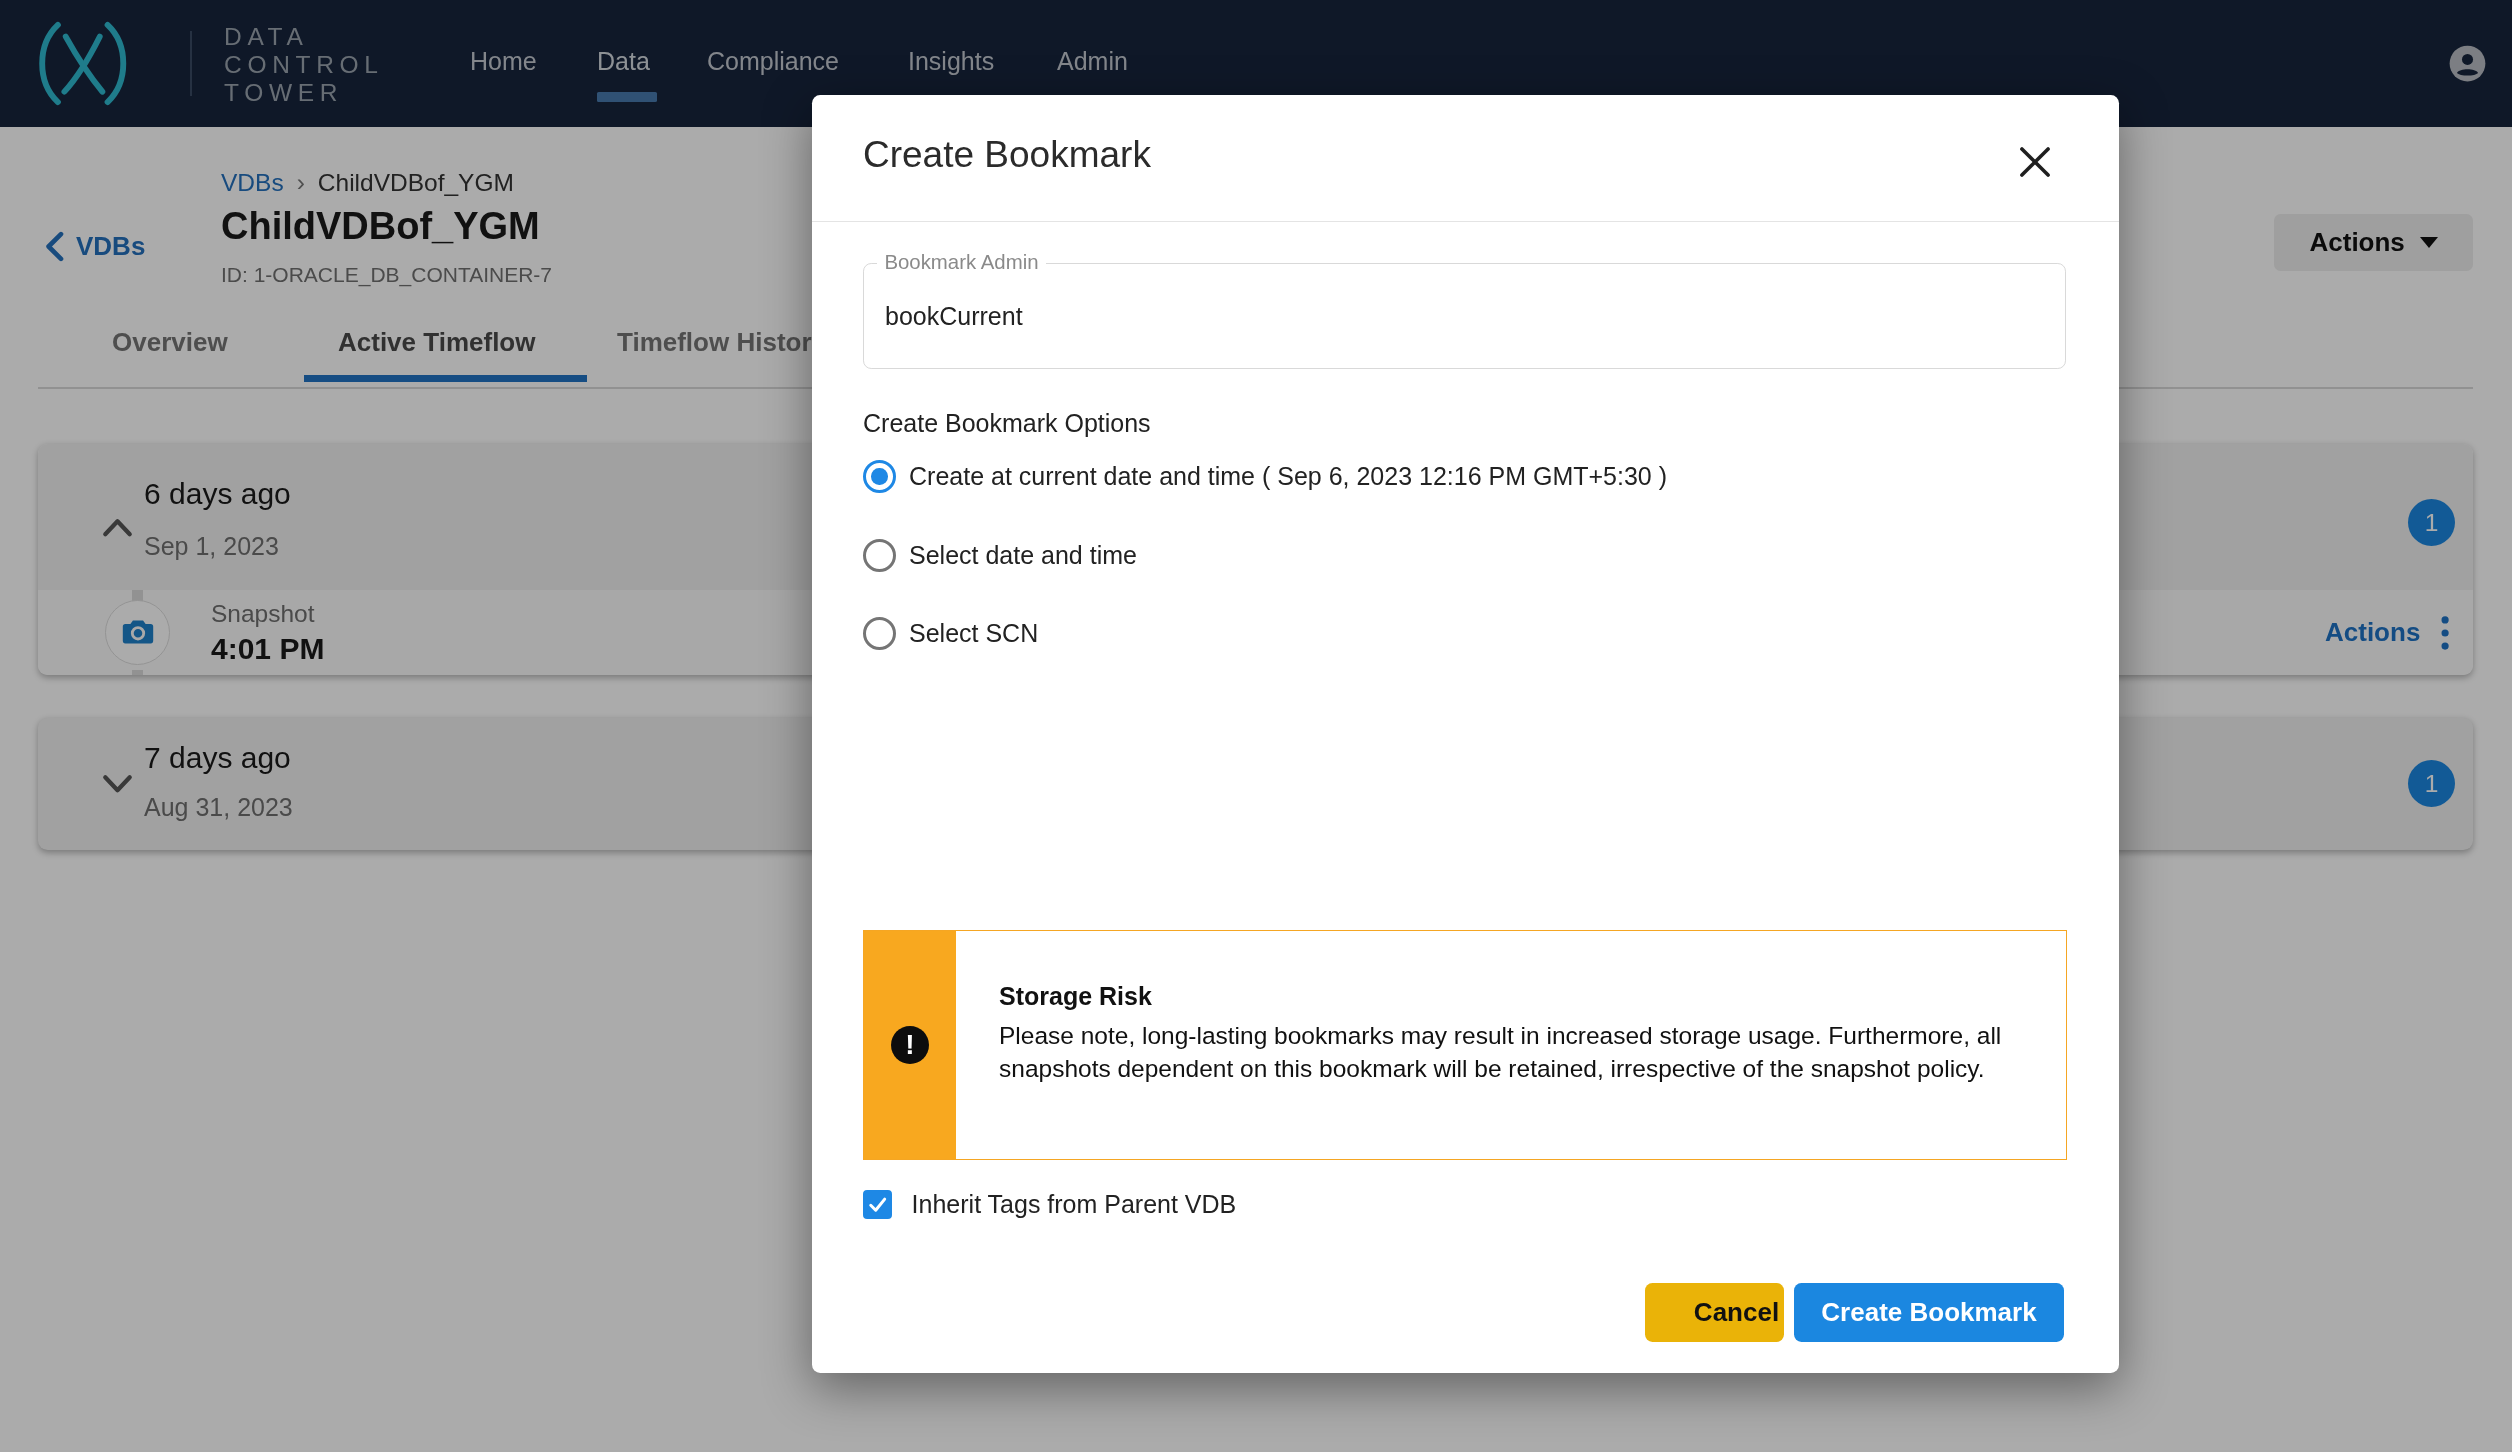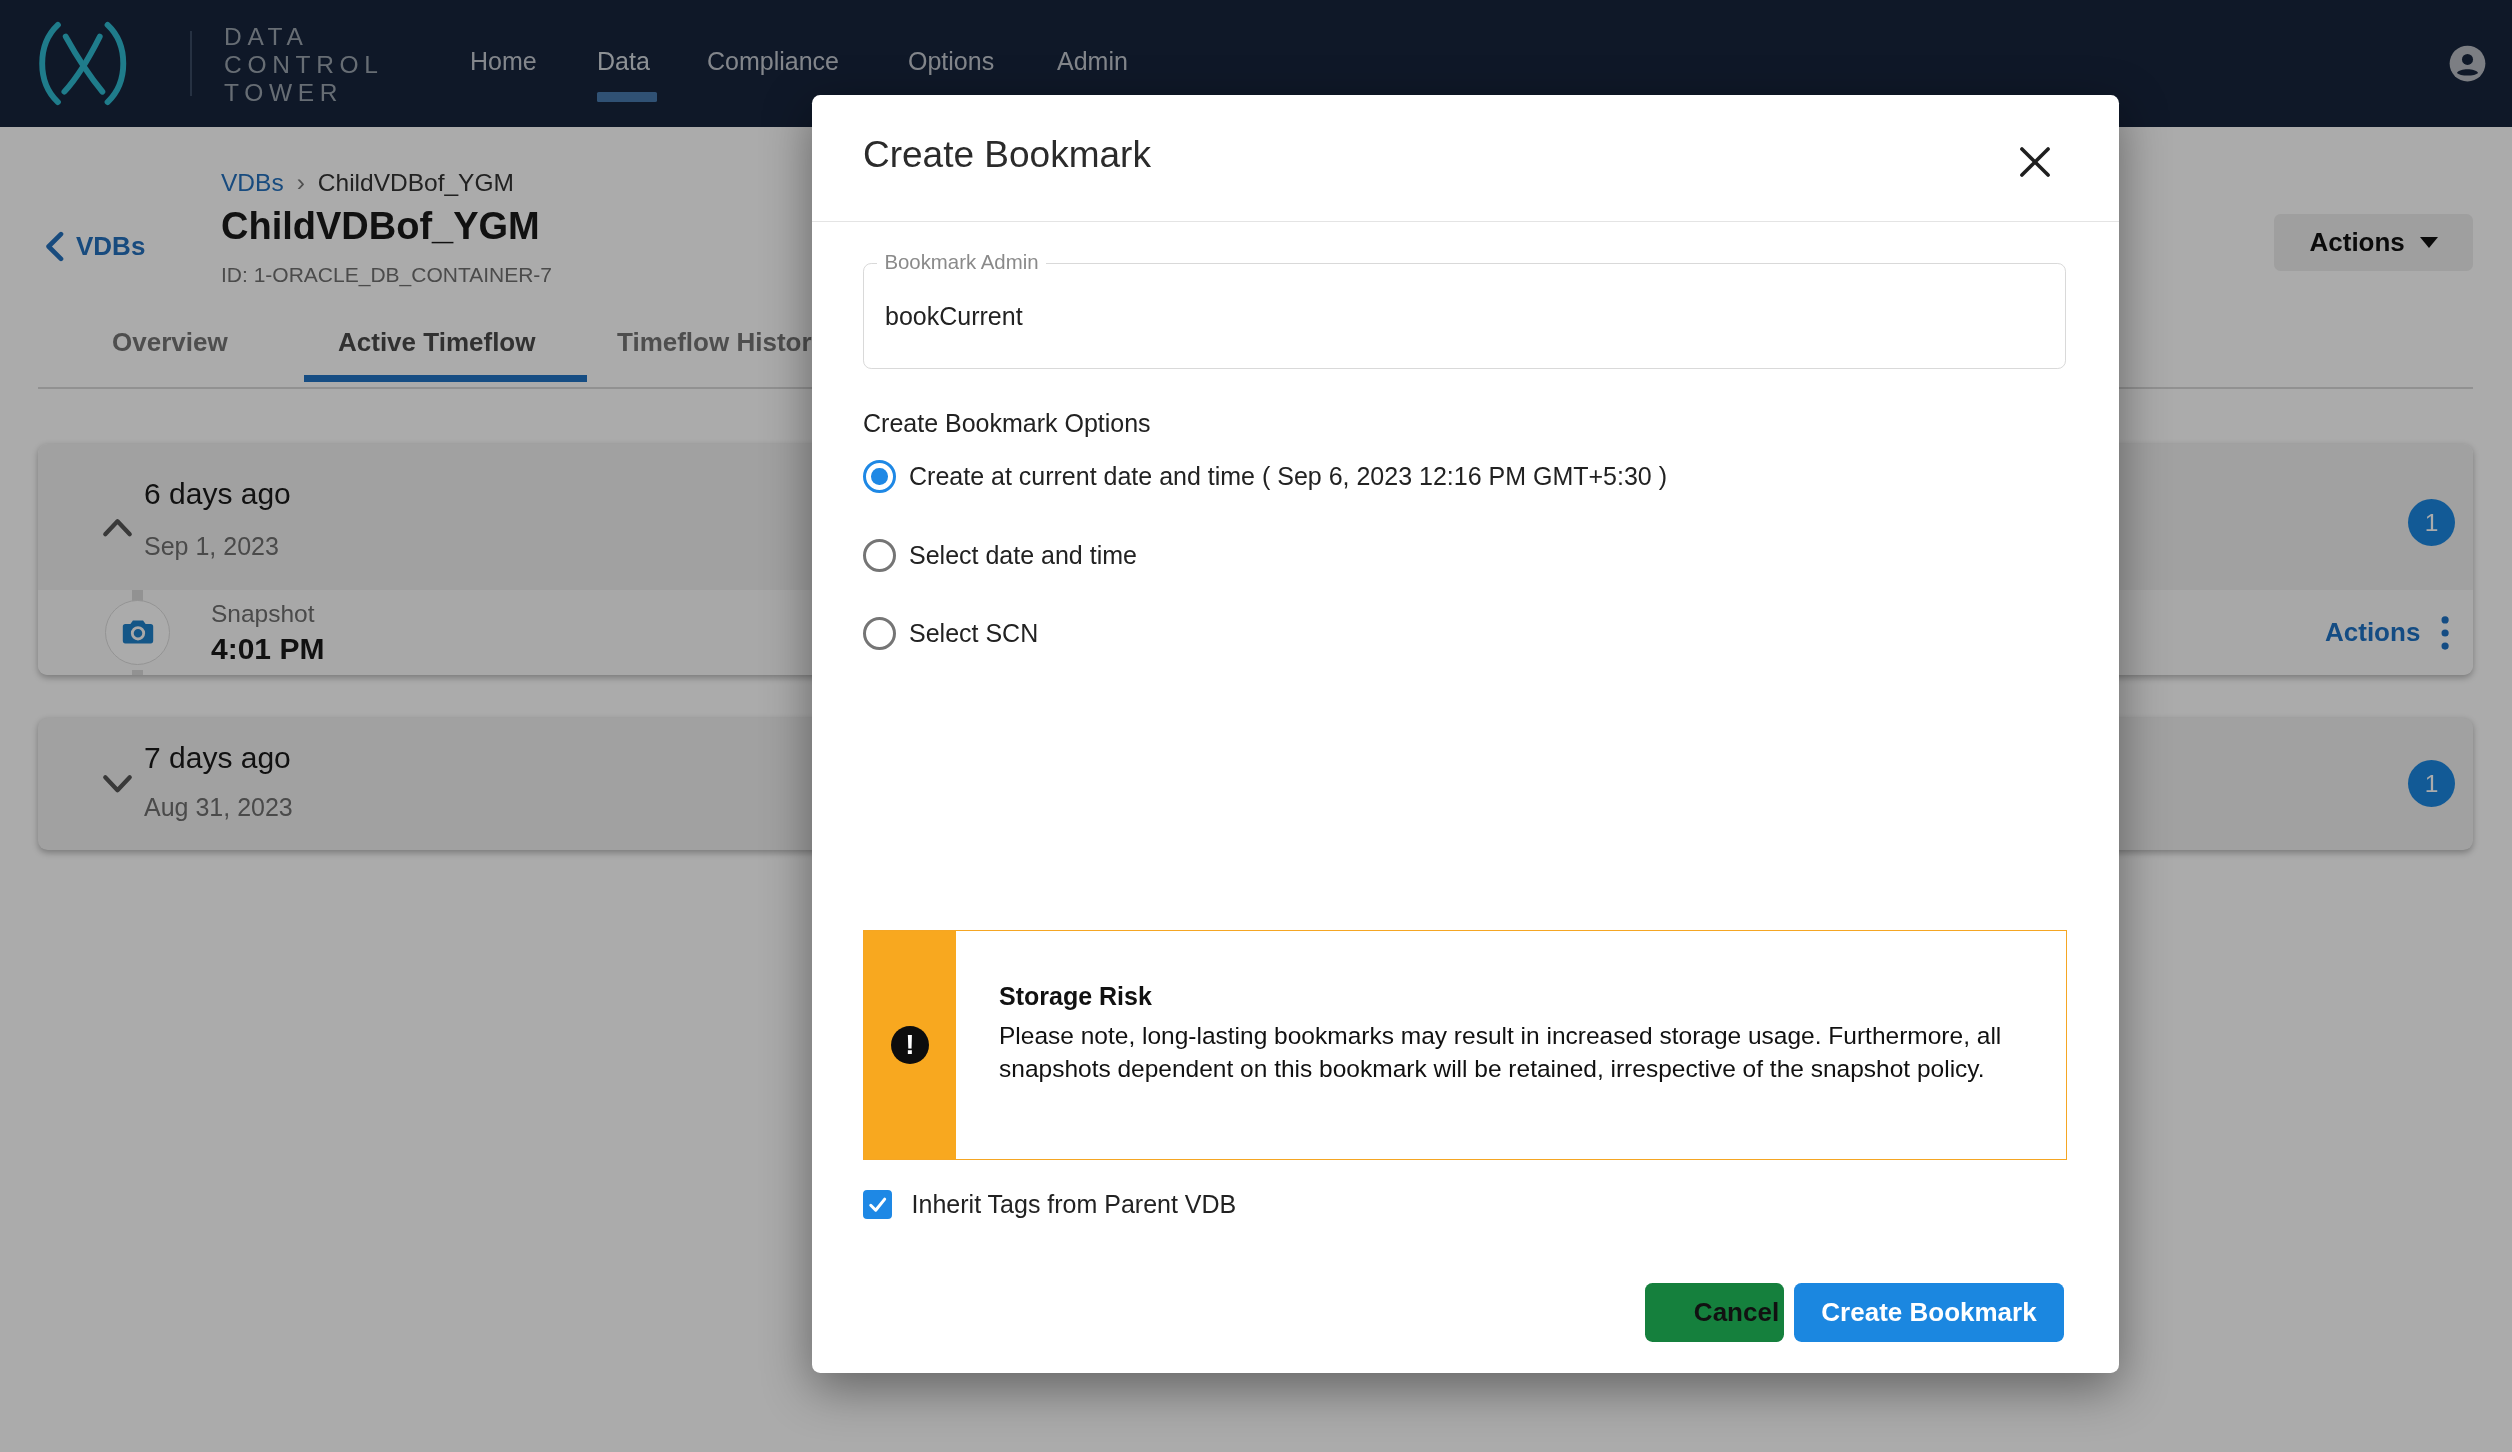--- a/index.html
+++ b/index.html
@@ -95,21 +95,21 @@
              background:#fff; }
   .warning-stripe { position:absolute; left:0; top:0; bottom:0; width:92px; background:#F8A81F;
                     display:flex; align-items:center; justify-content:center; }
   .warn-icon { width:38px; height:38px; border-radius:50%; background:#0d0d0d; color:#fff; font-size:28px;
                font-weight:bold; display:flex; align-items:center; justify-content:center; }
   .warning-title { position:absolute; left:135px; top:51px; font-size:25px; font-weight:bold; color:#111; }
   .warning-body { position:absolute; left:135px; top:88px; width:1038px; font-size:24.5px; line-height:33px; color:#111; }
 
   .btn { position:absolute; top:1188px; height:59px; border:none; border-radius:7.4px; font-size:26px;
          font-weight:bold; cursor:pointer; font-family:inherit; }
-  .btn-cancel { left:833px; width:139px; background:#15803d; color:#111;padding-left:44px; }
+  .btn-cancel { left:833px; width:139px; background:#eab308; color:#111;padding-left:44px; }
   .btn-primary { left:982px; width:270px; background:#1B87E0; color:#fff; }
 </style>
 </head>
 <body>
 
 <div class="navbar">
   <div class="logo-mark">
     <svg width="131" height="85" viewBox="0 0 100 65">
       <path d="M22 3 C 6 18, 6 47, 22 62" stroke="#2FB9CF" stroke-width="4.5" fill="none" stroke-linecap="round"></path>
       <path d="M60 3 C 76 18, 76 47, 60 62" stroke="#2FB9CF" stroke-width="4.5" fill="none" stroke-linecap="round"></path>
@@ -119,21 +119,21 @@
   </div>
   <div class="logo-divider"></div>
   <div class="brand-text">DATA
 CONTROL
 TOWER</div>
 
   <div class="nav-item" style="left:470px">Home</div>
   <div class="nav-item" style="left:597px; color:#D3D8DE">Data</div>
   <div class="nav-underline"></div>
   <div class="nav-item" style="left:707px">Compliance</div>
-  <div class="nav-item" style="left:908px">Options</div>
+  <div class="nav-item" style="left:908px">Insights</div>
   <div class="nav-item" style="left:1057px">Admin</div>
 
   <div class="avatar">
     <svg width="39" height="39" viewBox="0 0 24 24">
       <circle cx="12" cy="12" r="11" fill="#B9BDC3"></circle>
       <circle cx="12" cy="9.5" r="3.4" fill="#17253D"></circle>
       <path d="M5.5 17.8 C 7 14.8, 17 14.8, 18.5 17.8 C 16.8 19.9, 7.2 19.9, 5.5 17.8 Z" fill="#17253D"></path>
     </svg>
   </div>
 </div>

